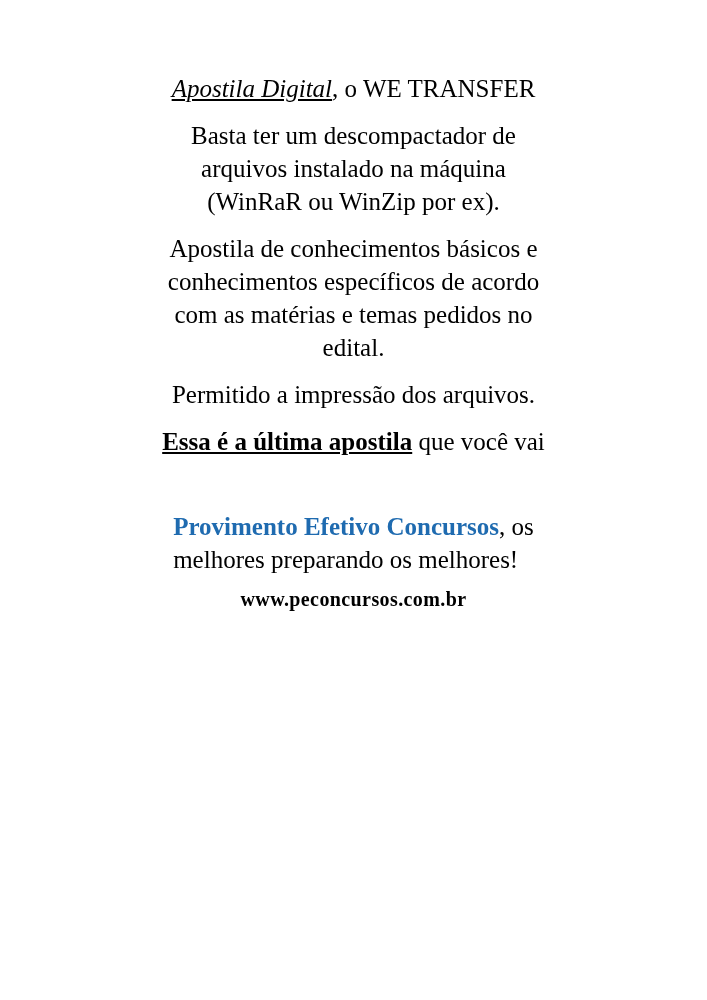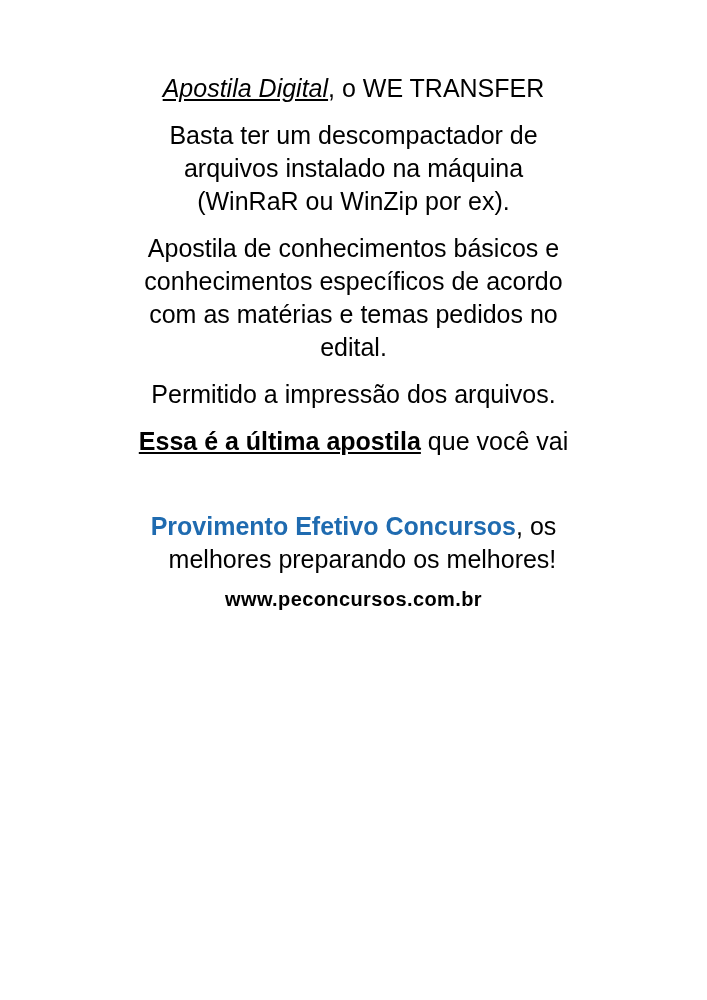--- a/index.html
+++ b/index.html
@@ -16,38 +16,39 @@
     overflow: hidden;
   }
   .page {
     width: 707px;
     height: 840px;
     box-sizing: border-box;
     padding: 72px 52px 0 52px;
     display: flex;
     flex-direction: column;
     align-items: center;
+    font-family: Liberation Serif, serif;
   }
   .para {
     text-align: center;
     font-size: 25px;
     line-height: 1.32;
     margin: 0 0 14px 0;
     max-width: 600px;
   }
   .em-underline {
     font-style: italic;
     text-decoration: underline;
   }
   .bold-underline {
     font-weight: bold;
     text-decoration: underline;
   }
   .brand-line {
-    text-align: right;
+    text-align: left;
     font-size: 25px;
     line-height: 1.32;
     margin: 0;
     max-width: 620px;
   }
   .brand-name {
     color: #1f6bb0;
     font-weight: bold;
   }
   .spacer-block {

